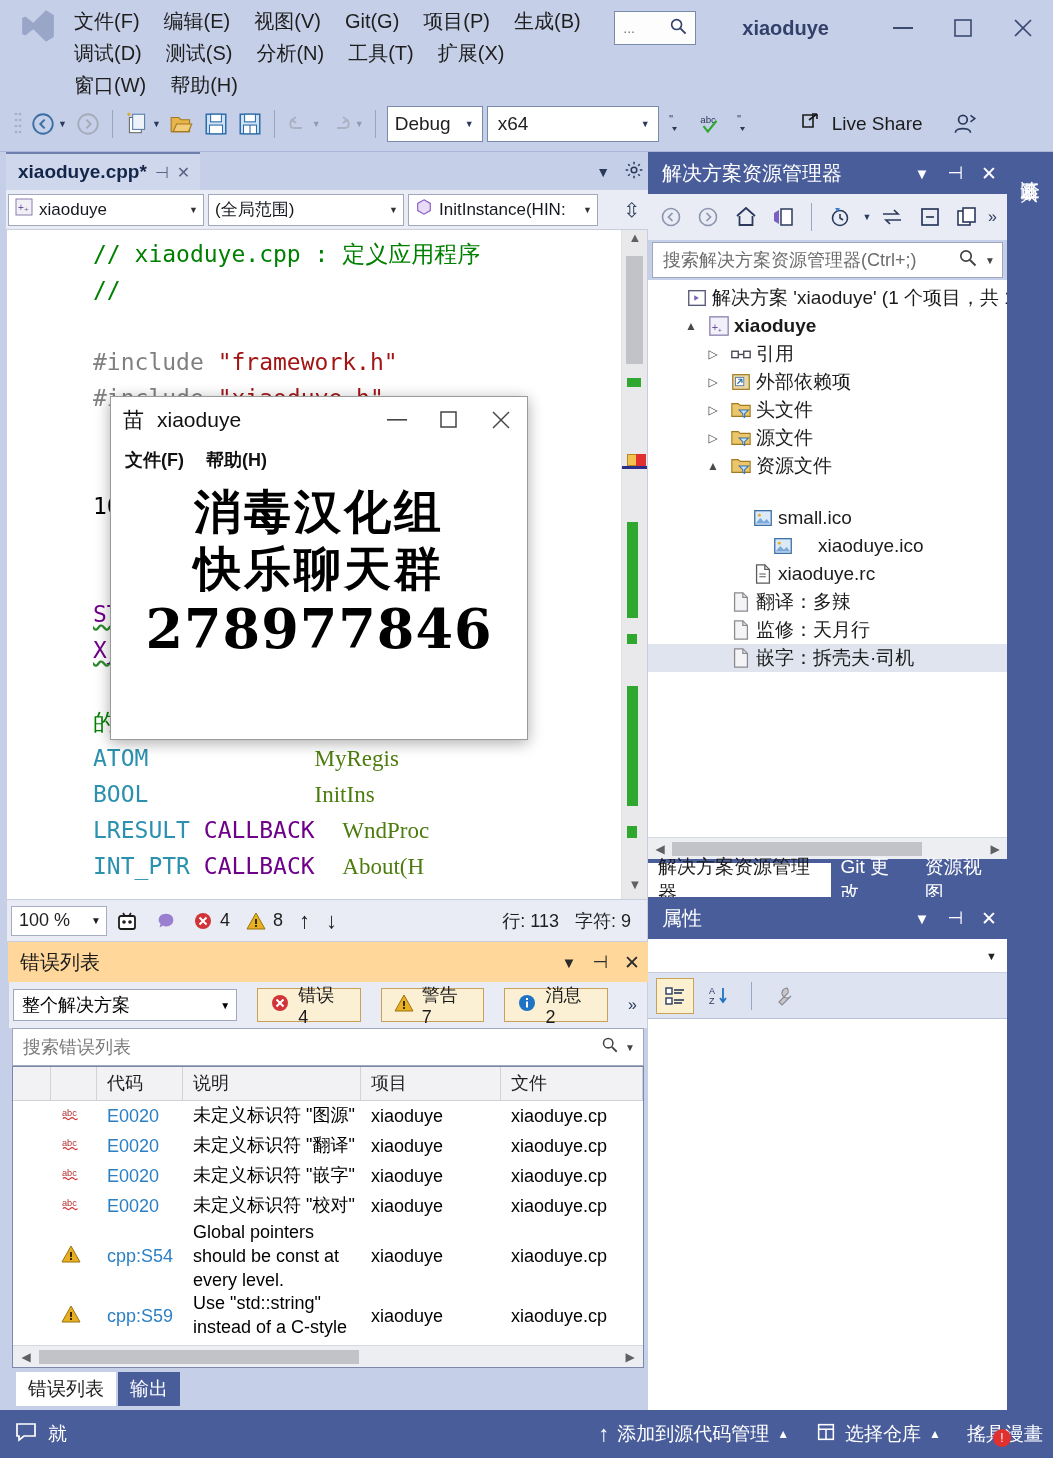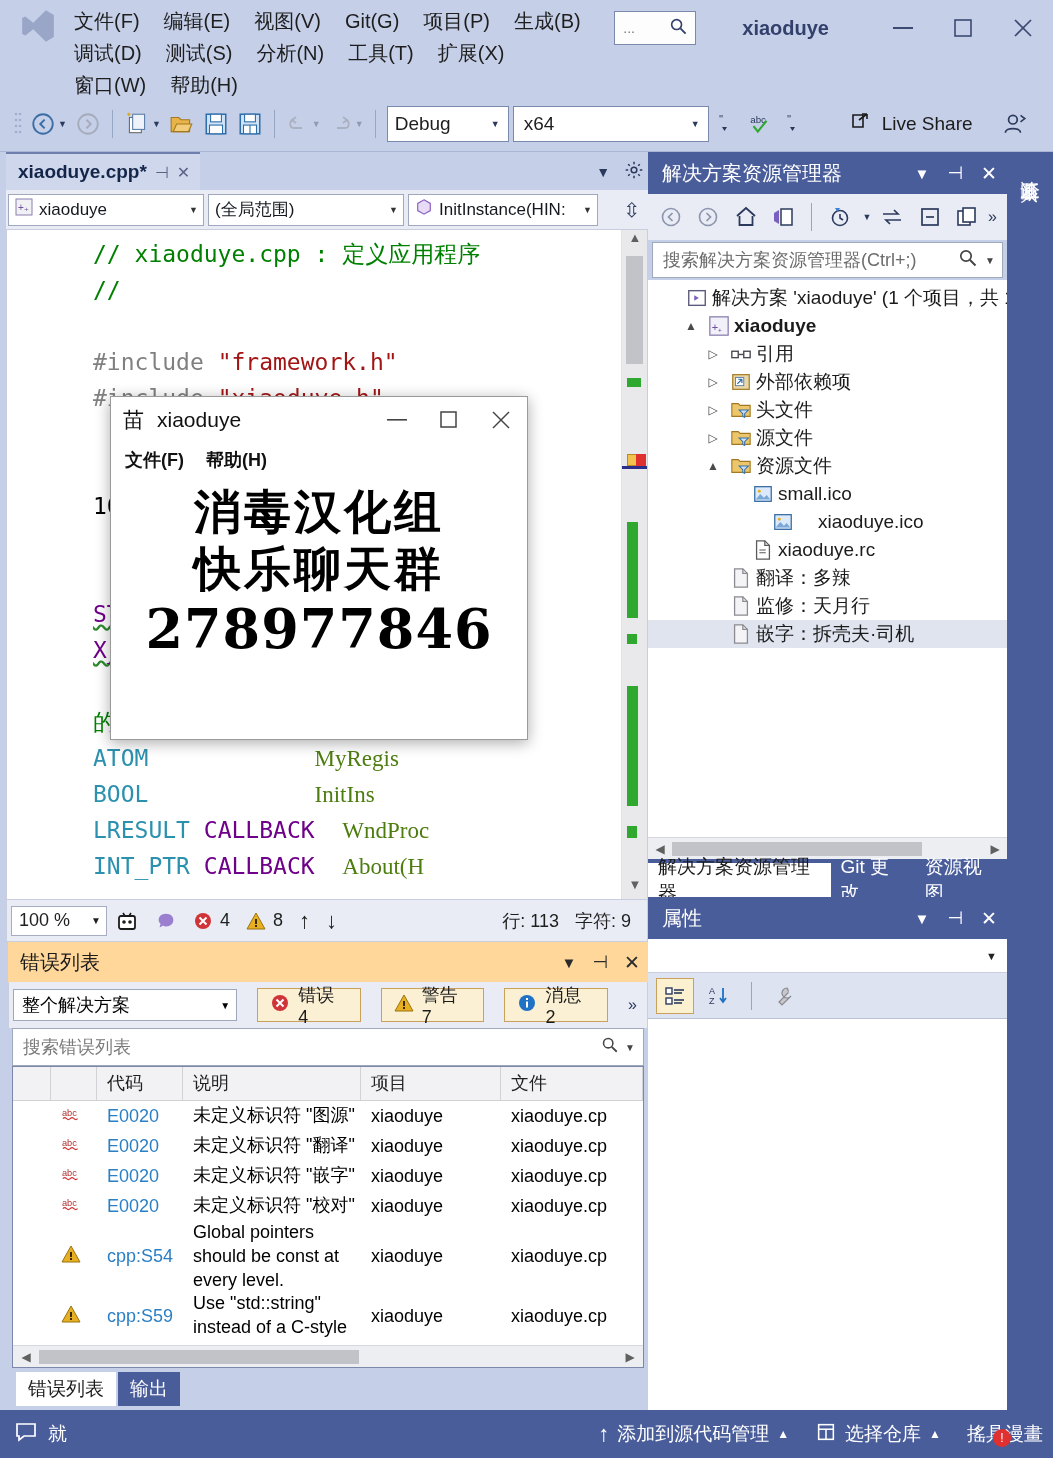--- a/index.html
+++ b/index.html
@@ -80,22 +80,22 @@
   }
   .tb-btn.disabled { opacity: .35; }
   .tb-sep { width: 1px; height: 28px; background: #97a5c6; margin: 0 7px; }
   .tb-caret { font-size: 9px; margin-left: 2px; color:#2b3a5c;}
   .combo {
     height: 36px; background: #fff; border: 1px solid #7a8aad;
     display: flex; align-items: center; justify-content: space-between;
     padding: 0 8px 0 10px; font-size: 19px; color: #1e1e1e;
     margin-left: 4px;
   }
-  .combo.debug { width: 122px; padding-left: 7px; }
-  .combo.platform { width: 196px; }
+  .combo.debug { width: 96px; padding-left: 7px; }
+  .combo.platform { width: 172px; }
   .liveshare {
     display: flex; align-items: center; gap: 9px;
     font-size: 19px; color: #1b1b1b; padding: 0 8px; height: 40px;
     margin-left: 30px;
   }
 
   
   .body-row { flex: 1; display: flex; min-height: 0; position: relative; }
   .left-col { width: 648px; display: flex; flex-direction: column; min-width:0;}
   .right-col { flex: 1; display: flex; flex-direction: column; min-width: 0; }
@@ -907,21 +907,21 @@
               <div class="tnode" style="padding-left: 52px;">
                 <span class="tw">▲</span>
                 <span class="ticon">
                   <svg width="22" height="22" viewBox="0 0 24 24">
                     <path d="M2 5 h7 l2 2 h11 v12 H2 Z" fill="#ecc66a" stroke="#a3791f" stroke-width="1.2"></path>
                     <path d="M10 12 h10 l-4 4 v4 l-2 -1 v-3 Z" fill="#cfe2f7" stroke="#2f6ea8" stroke-width="1.1"></path>
                   </svg>
                 </span>
                 <span class="tlabel">资源文件</span>
               </div>
-              <div class="tnode" style="padding-left: 74px;">
+              <div class="tnode" style="padding-left: 74px; margin-top: 24px;">
                 <span class="tw"></span>
                 <span class="ticon">
                   <svg width="22" height="22" viewBox="0 0 24 24">
                     <rect x="3" y="4" width="18" height="16" fill="#dce9f8" stroke="#3a6ea5" stroke-width="1.4"></rect>
                     <circle cx="8" cy="9" r="1.6" fill="#e8b020"></circle>
                     <path d="M4 18 l5 -6 l4 4 l3 -3 l4 5 Z" fill="#7aa8d8"></path>
                   </svg>
                 </span>
                 <span class="tlabel">small.ico</span>
               </div>

